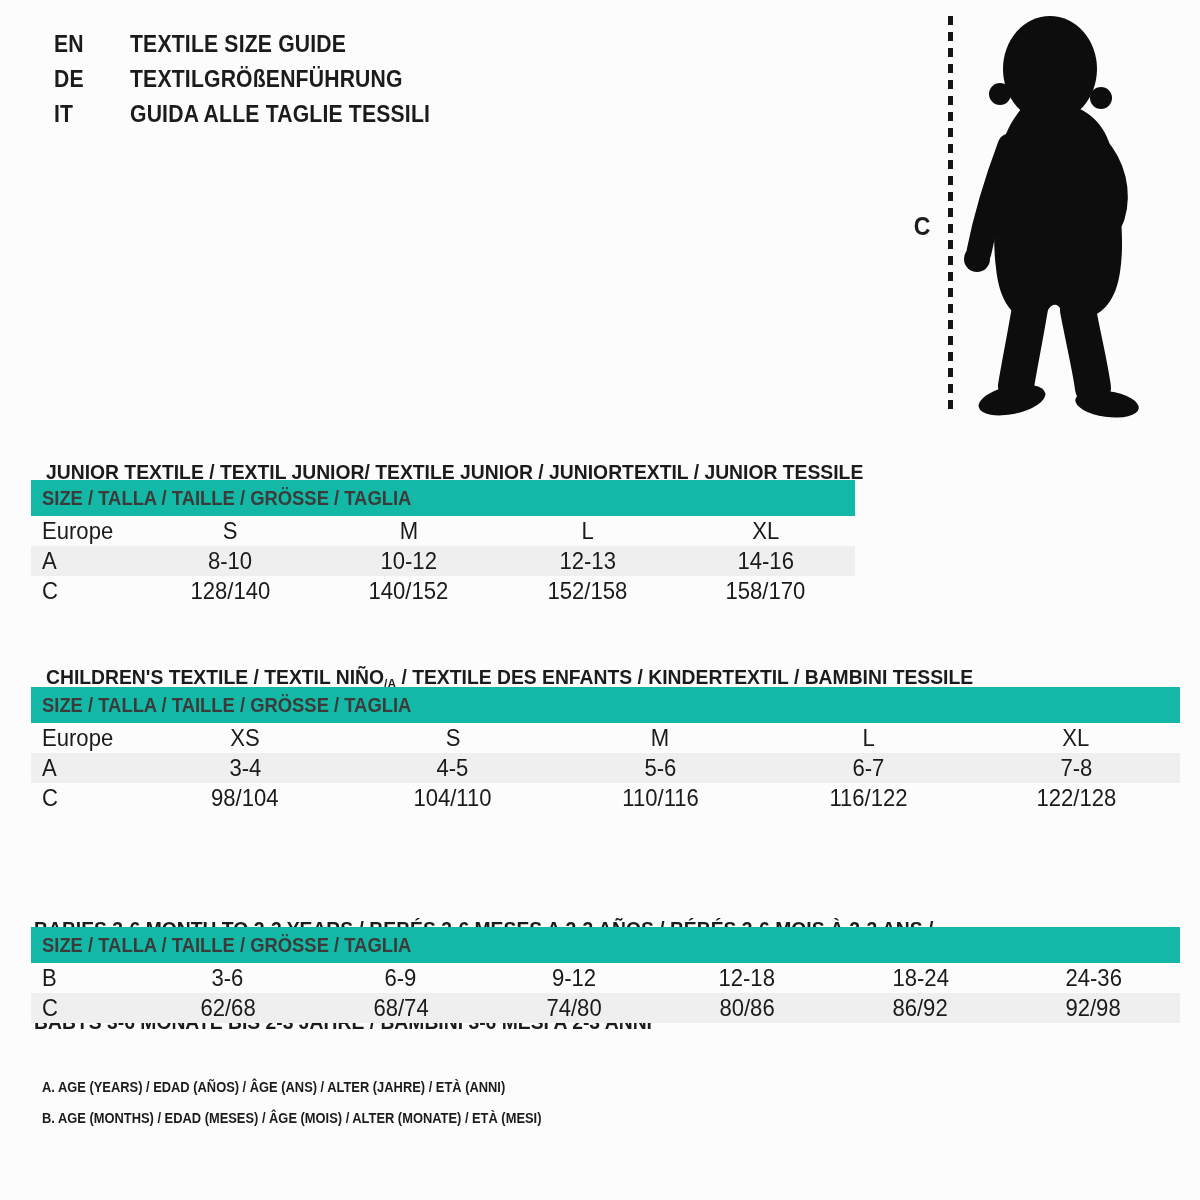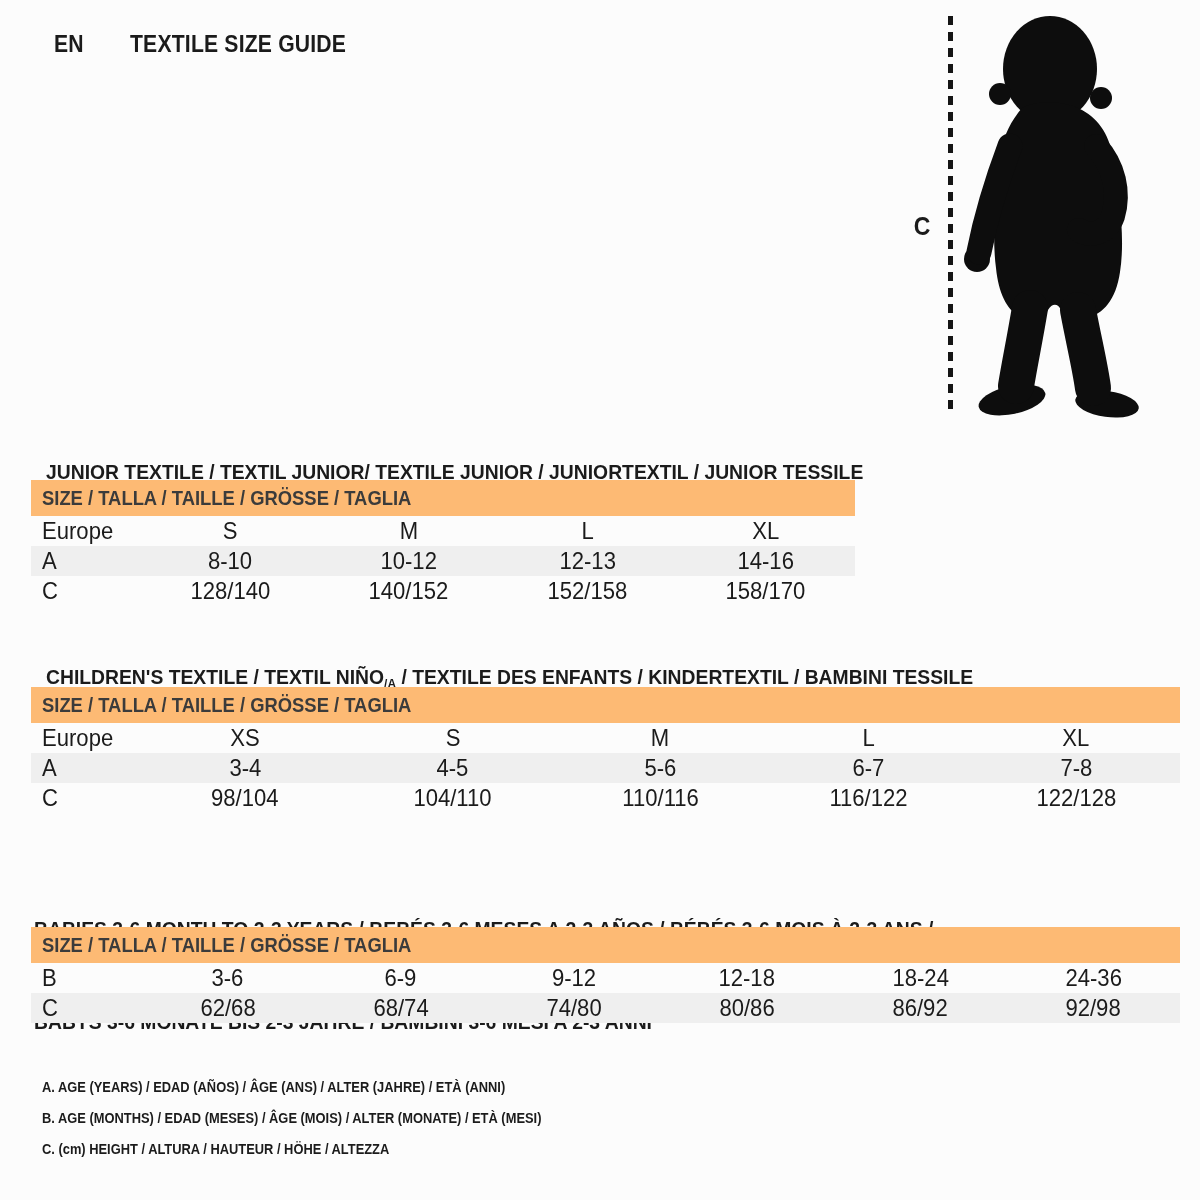--- a/index.html
+++ b/index.html
@@ -27,21 +27,21 @@
   .measure-label { position:absolute; left:913px; top:212px; font-size:25px; font-weight:700; }
   .silhouette { position:absolute; left:960px; top:12px; width:188px; height:408px; }
 
   
   .sec-title { position:absolute; left:34px; font-size:21px; font-weight:700; white-space:pre; }
   .sub-sm { font-size:13px; vertical-align:-4px; }
 
   
   .tbl { position:absolute; left:31px; }
   .size-bar {
-    background:#fdba74; height:36px; display:flex; align-items:center;
+    background:#14b8a6; height:36px; display:flex; align-items:center;
     padding-left:11px; font-weight:700; font-size:20px; color:#3b3b3b;
   }
   .trow { height:30px; display:grid; align-items:center; font-size:24px; }
   .t1 .trow { grid-template-columns:110px repeat(4,1fr); }
   .t2 .trow { grid-template-columns:110px repeat(5,1fr); }
   .t3 .trow { grid-template-columns:110px repeat(6,1fr); }
   .stripe { background:#efefef; }
   .cell  { text-align:center; }
   .cell-label { text-align:left; padding-left:11px; }
 
@@ -49,20 +49,28 @@
   .footnotes { position:absolute; left:42px; top:1071px; }
   .footnote  { height:31px; display:flex; align-items:center; font-size:14px; font-weight:700; }
 </style>
 </head>
 <body>
 
 <div class="lang-list">
   <div class="lang-row">
     <span class="lang-code"><span class="cond">EN</span></span>
     <span><span class="cond">TEXTILE SIZE GUIDE</span></span>
+  </div>
+  <div class="lang-row">
+    <span class="lang-code"><span class="cond">DE</span></span>
+    <span><span class="cond">TEXTILGRÖßENFÜHRUNG</span></span>
+  </div>
+  <div class="lang-row">
+    <span class="lang-code"><span class="cond">IT</span></span>
+    <span><span class="cond">GUIDA ALLE TAGLIE TESSILI</span></span>
   </div>
 </div>
 
 <div class="measure-line"></div>
 <div class="measure-label"><span class="condc">C</span></div>
 <svg class="silhouette" viewBox="0 0 188 408" xmlns="http://www.w3.org/2000/svg">
   <g fill="#0d0d0d" stroke="none">
     <ellipse cx="90" cy="57" rx="47" ry="53"></ellipse>
     <circle cx="40" cy="82" r="11"></circle>
     <circle cx="141" cy="86" r="11"></circle>
@@ -170,16 +178,13 @@
   </div>
 </div>
 
 <div class="footnotes">
   <div class="footnote">
       <span class="cond">A. AGE (YEARS) / EDAD (AÑOS) / ÂGE (ANS) / ALTER (JAHRE) / ETÀ (ANNI)</span>
     </div>
   <div class="footnote">
       <span class="cond">B. AGE (MONTHS) / EDAD (MESES) / ÂGE (MOIS) / ALTER (MONATE) / ETÀ (MESI)</span>
     </div>
-  <div class="footnote">
-      <span class="cond">C. (cm) HEIGHT / ALTURA / HAUTEUR / HÖHE / ALTEZZA</span>
-    </div>
 </div>
 
 </body></html>

